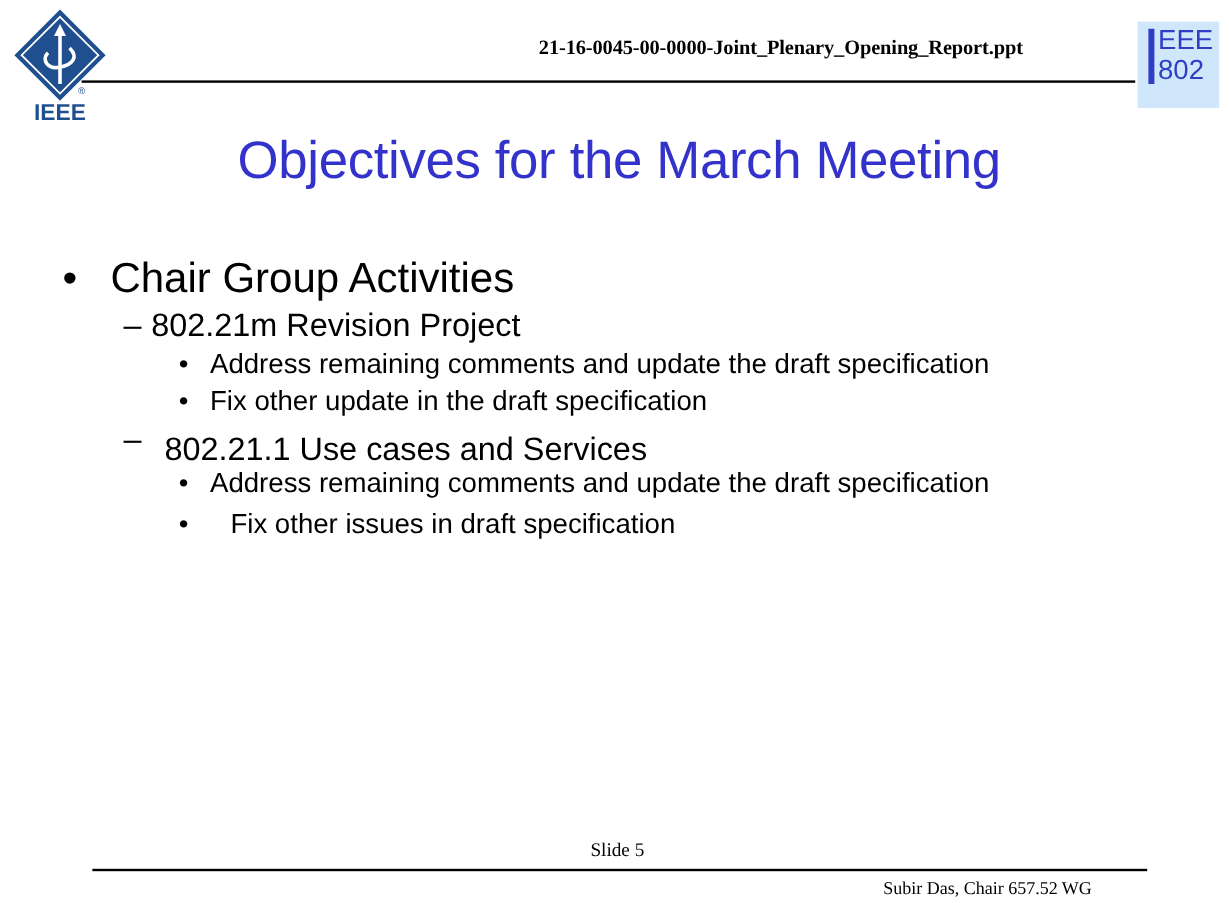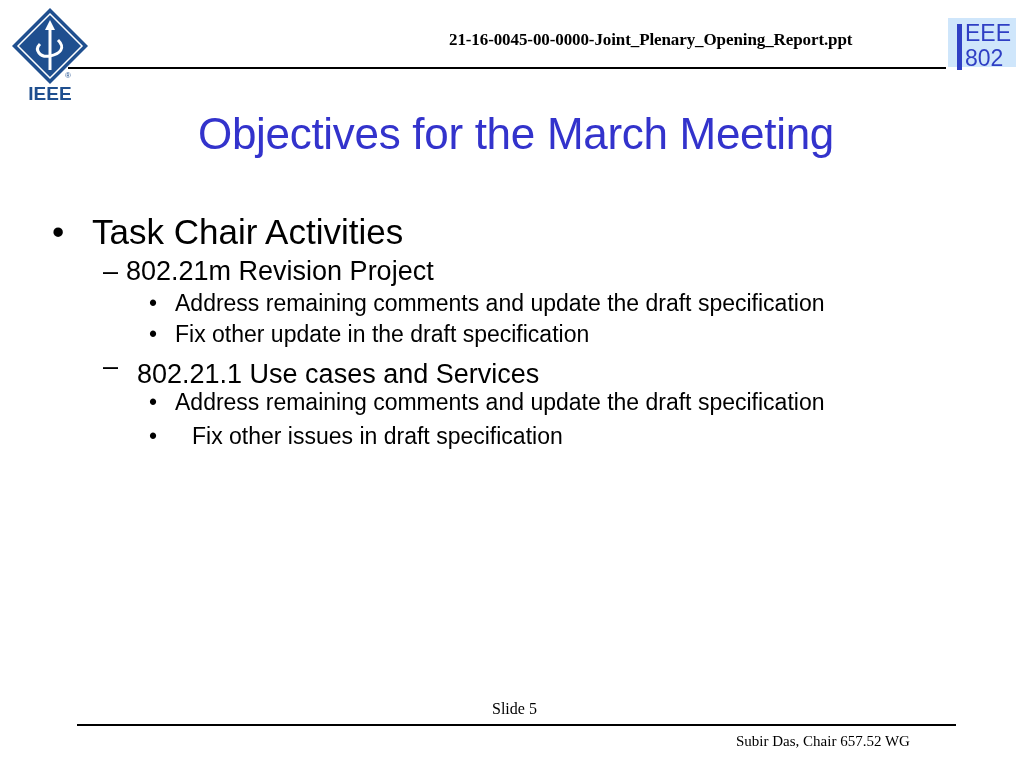--- a/index.html
+++ b/index.html
@@ -8,21 +8,21 @@
       font-family: "Liberation Sans", sans-serif; color: #000;
     }
     .ieee-logo { position: absolute; left: 10px; top: 6px; width: 80px; height: 98px; }
     .header-rule { position: absolute; left: 68px; top: 67px; width: 878px; height: 1.5px; background: #000; }
     .doc-id {
       position: absolute; left: 449px; top: 30px;
       font-family: "Liberation Serif", serif; font-weight: bold; font-size: 17px;
       letter-spacing: -0.1px; white-space: nowrap; text-align: center;
     }
     .badge-802 {
-      position: absolute; left: 948px; top: 18px; width: 68px; height: 49px;
+      position: absolute; left: 948px; top: 18px; width: 68px; height: 72px;
       background: #cfe6fb; 
     }
     .badge-802 .bar { position: absolute; left: 9px; top: 6px; width: 5px; height: 46px; background: #2f3fc4; }
     .badge-802 .l1, .badge-802 .l2 {
       position: absolute; left: 17px; font-family: "Liberation Sans", sans-serif; color: #2f3fc4;
       font-size: 23px; line-height: 23px; font-weight: normal; letter-spacing: 0px;
     }
     .badge-802 .l1 { top: 4px; }
     .badge-802 .l2 { top: 29px; text-align: center; }
     .title {
@@ -67,21 +67,21 @@
   <div class="bar"></div>
   <div class="l1">EEE</div>
   <div class="l2">802</div>
 </div>
 
 <div class="title">Objectives for the March Meeting</div>
 
 <div class="content">
 
   <span class="mark l0" style="left:52px; top:212px;">•</span>
-  <span class="l0" style="left:92px; top:212px;">Task Chair Activities</span>
+  <span class="l0" style="left:92px; top:212px;">Chair Group Activities</span>
 
   <span class="mark l1t" style="left:103px; top:255px;">–</span>
   <span class="l1t" style="left:126px; top:255px;text-align:right;">802.21m  Revision Project</span>
 
   <span class="mark l2t" style="left:149px; top:289px;">•</span>
   <span class="l2t" style="left:175px; top:289px;">Address remaining comments and update the draft specification</span>
 
   <span class="mark l2t" style="left:149px; top:320px;">•</span>
   <span class="l2t" style="left:175px; top:320px;">Fix other update in the draft specification</span>
 

